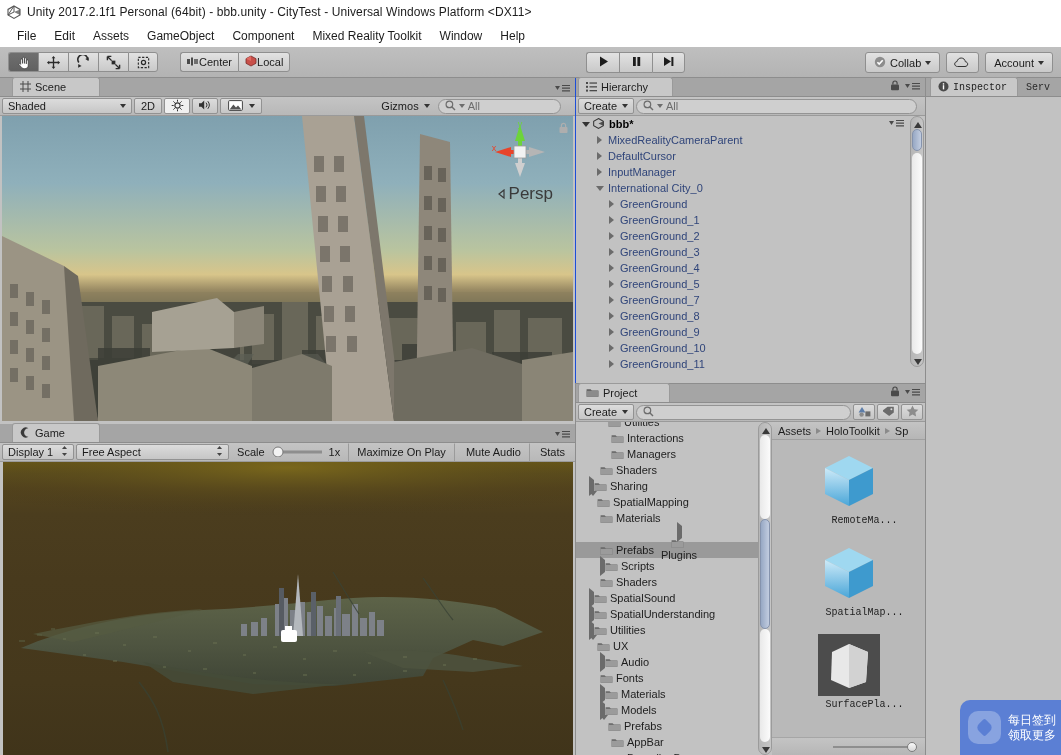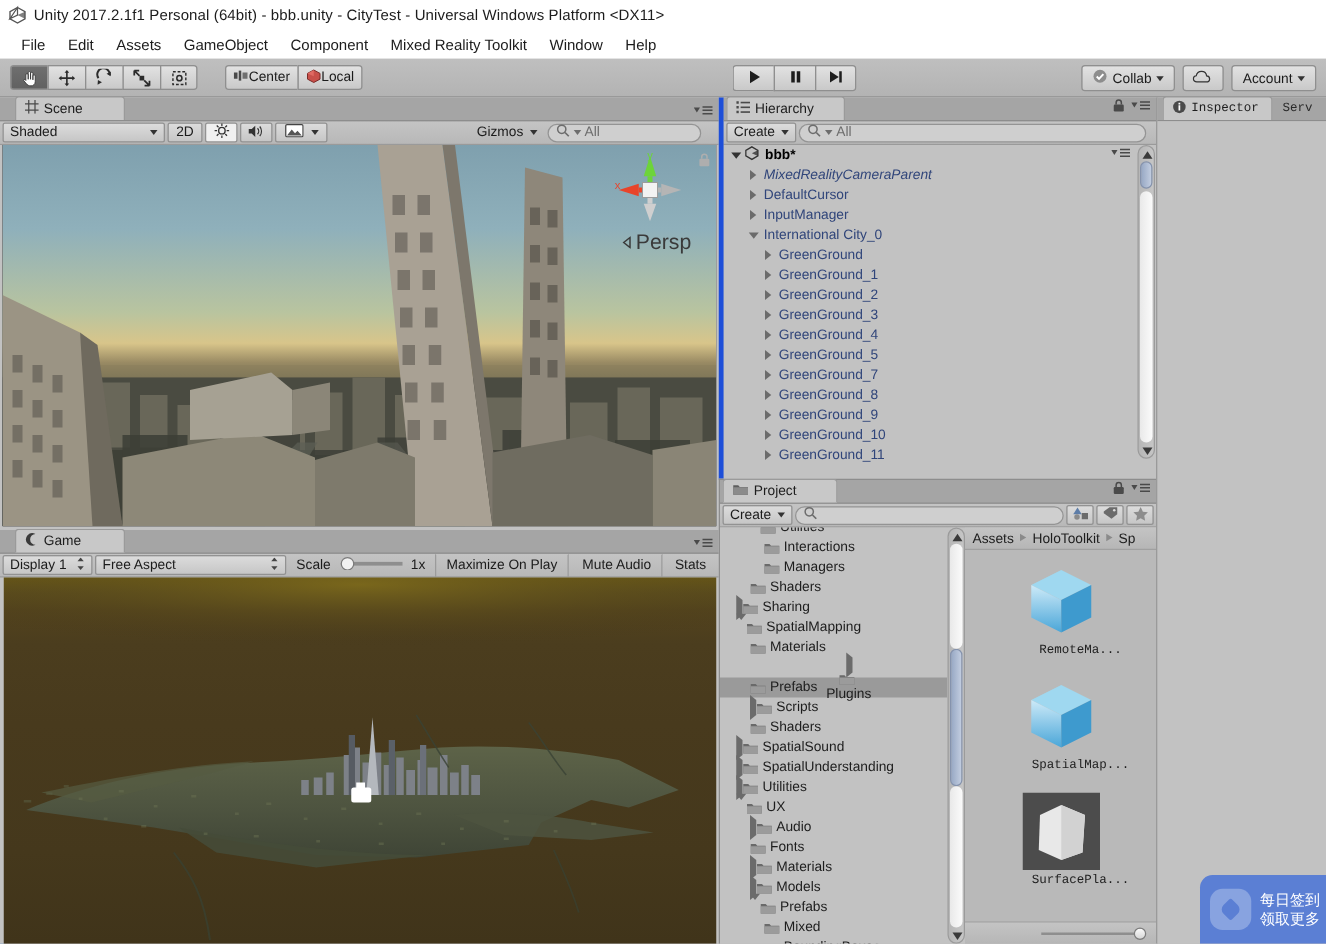--- a/index.html
+++ b/index.html
@@ -100,21 +100,21 @@
   .gizmo{ position:absolute; right:22px; top:5px; width:62px; height:62px;}
   .persp{ position:absolute; right:20px; top:68px; font-size:17px; color:#3a3a3a; display:flex; align-items:center; gap:3px;}
   .lock-ic{ position:absolute; right:4px; top:6px; }
 
   
   #gameView{ left:0; top:424px; width:575px; height:331px; }
   .game-canvas{ position:absolute; left:3px; top:38px; width:570px; height:293px; overflow:hidden;
     background:linear-gradient(180deg,#6b5a18 0%,#5c4d1d 4%,#53431d 9%,#4b3d1e 18%,#483a1d 40%,#45381c 75%,#40341a 100%); }
 
   
-  #hierarchy{ left:575px; top:78px; width:350px; height:305px; border-left:4px solid #1d4ed8;}
+  #hierarchy{ left:575px; top:78px; width:350px; height:305px; border-left:1px solid #1d4ed8;}
   .tree{ position:absolute; left:0; top:38px; right:0; bottom:0; overflow:hidden; background:#c2c2c2;}
   .trow{ height:16px; display:flex; align-items:center; font-size:11px; color:#30457a; white-space:nowrap; cursor:default;}
   .trow .arr{ width:11px; flex:0 0 auto; display:flex; align-items:center; justify-content:center; }
   .arr-r{ width:0;height:0;border-top:4px solid transparent;border-bottom:4px solid transparent;border-left:5px solid #6b6b6b;}
   .arr-d{ width:0;height:0;border-left:4px solid transparent;border-right:4px solid transparent;border-top:5px solid #6b6b6b;}
   .trow.root{ color:#000; font-weight:bold; }
   .vscroll{ position:absolute; right:1px; width:14px;
     background:linear-gradient(90deg,#b6b6b6,#c6c6c6); border:1px solid #9b9b9b; border-radius:7px;}
   .vthumb{ position:absolute; left:1px; right:1px; border-radius:6px;
     background:linear-gradient(90deg,#97a8c4,#c2cde0); border:1px solid #8593ad;}
@@ -692,21 +692,21 @@
         </span>
         <span>bbb*</span>
         <span style="margin-left:auto;margin-right:20px">
           <svg width="16" height="9" viewBox="0 0 16 9">
               <polygon points="0,2 5,2 2.5,6" fill="#4a4a4a"></polygon>
               <path d="M7 1.5h8M7 4.2h8M7 6.9h8" stroke="#4a4a4a" stroke-width="1.2"></path>
             </svg>
         </span>
       </div>
       <div id="hierarchy-rows">
-          <div class="trow" style="padding-left: 18px; font-style: italic;">
+          <div class="trow" style="padding-left: 18px;">
             <span class="arr">
               <i class="arr-r"></i>
             </span>
             <span style="margin-left: 3px;">MixedRealityCameraParent</span>
           </div>
           <div class="trow" style="padding-left: 18px;">
             <span class="arr">
               <i class="arr-r"></i>
             </span>
             <span style="margin-left: 3px;">DefaultCursor</span>
@@ -1035,21 +1035,21 @@
                 <path d="M.6 3.9h11.8v5.8H.6z" fill="#9b9b9b"></path>
               </svg></span>
             <span>Prefabs</span>
           </div>
           <div class="prow" style="padding-left: 35px;">
             <span class="arr"></span>
             <span class="folder"><svg width="13" height="11" viewBox="0 0 13 11">
                 <path d="M.6 2.2h4l1.2 1.4h6.6v6.2H.6z" fill="#6a6a6a"></path>
                 <path d="M.6 3.9h11.8v5.8H.6z" fill="#9b9b9b"></path>
               </svg></span>
-            <span>Mixed</span>
+            <span>AppBar</span>
           </div>
           <div class="prow" style="padding-left: 35px;">
             <span class="arr"></span>
             <span class="folder"><svg width="13" height="11" viewBox="0 0 13 11">
                 <path d="M.6 2.2h4l1.2 1.4h6.6v6.2H.6z" fill="#6a6a6a"></path>
                 <path d="M.6 3.9h11.8v5.8H.6z" fill="#9b9b9b"></path>
               </svg></span>
             <span>BoundingBoxes</span>
           </div>
         </div>

